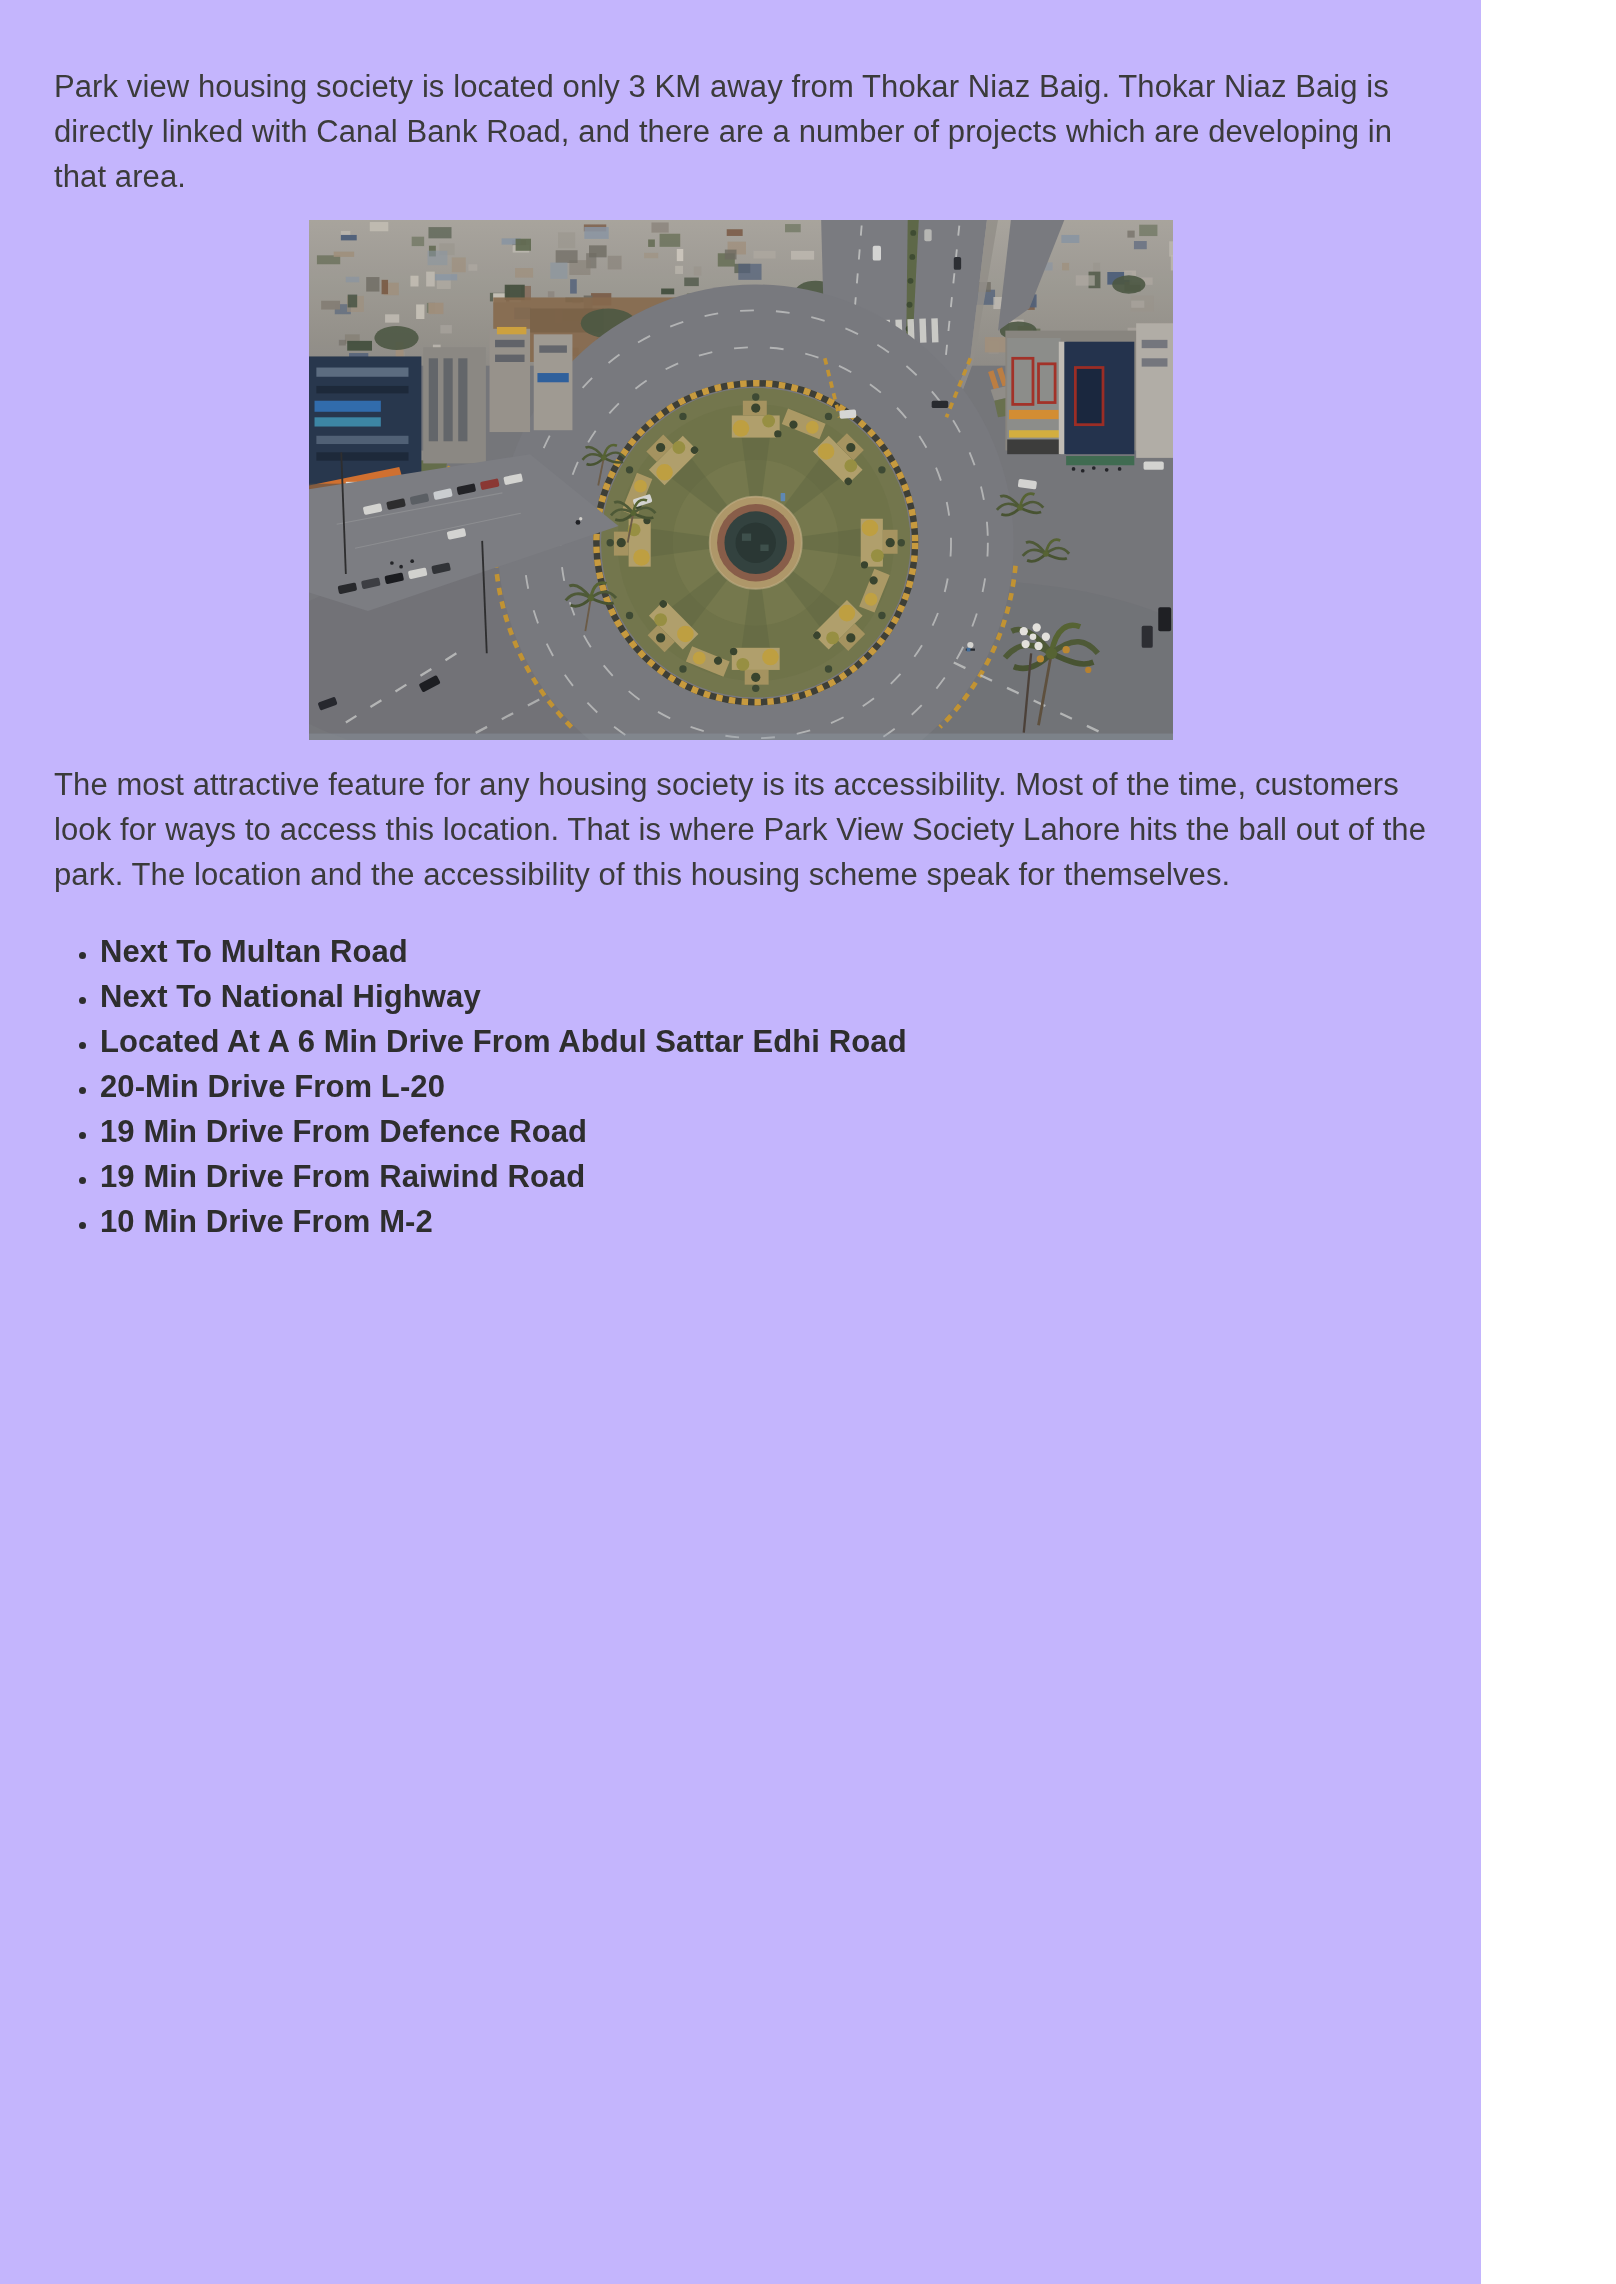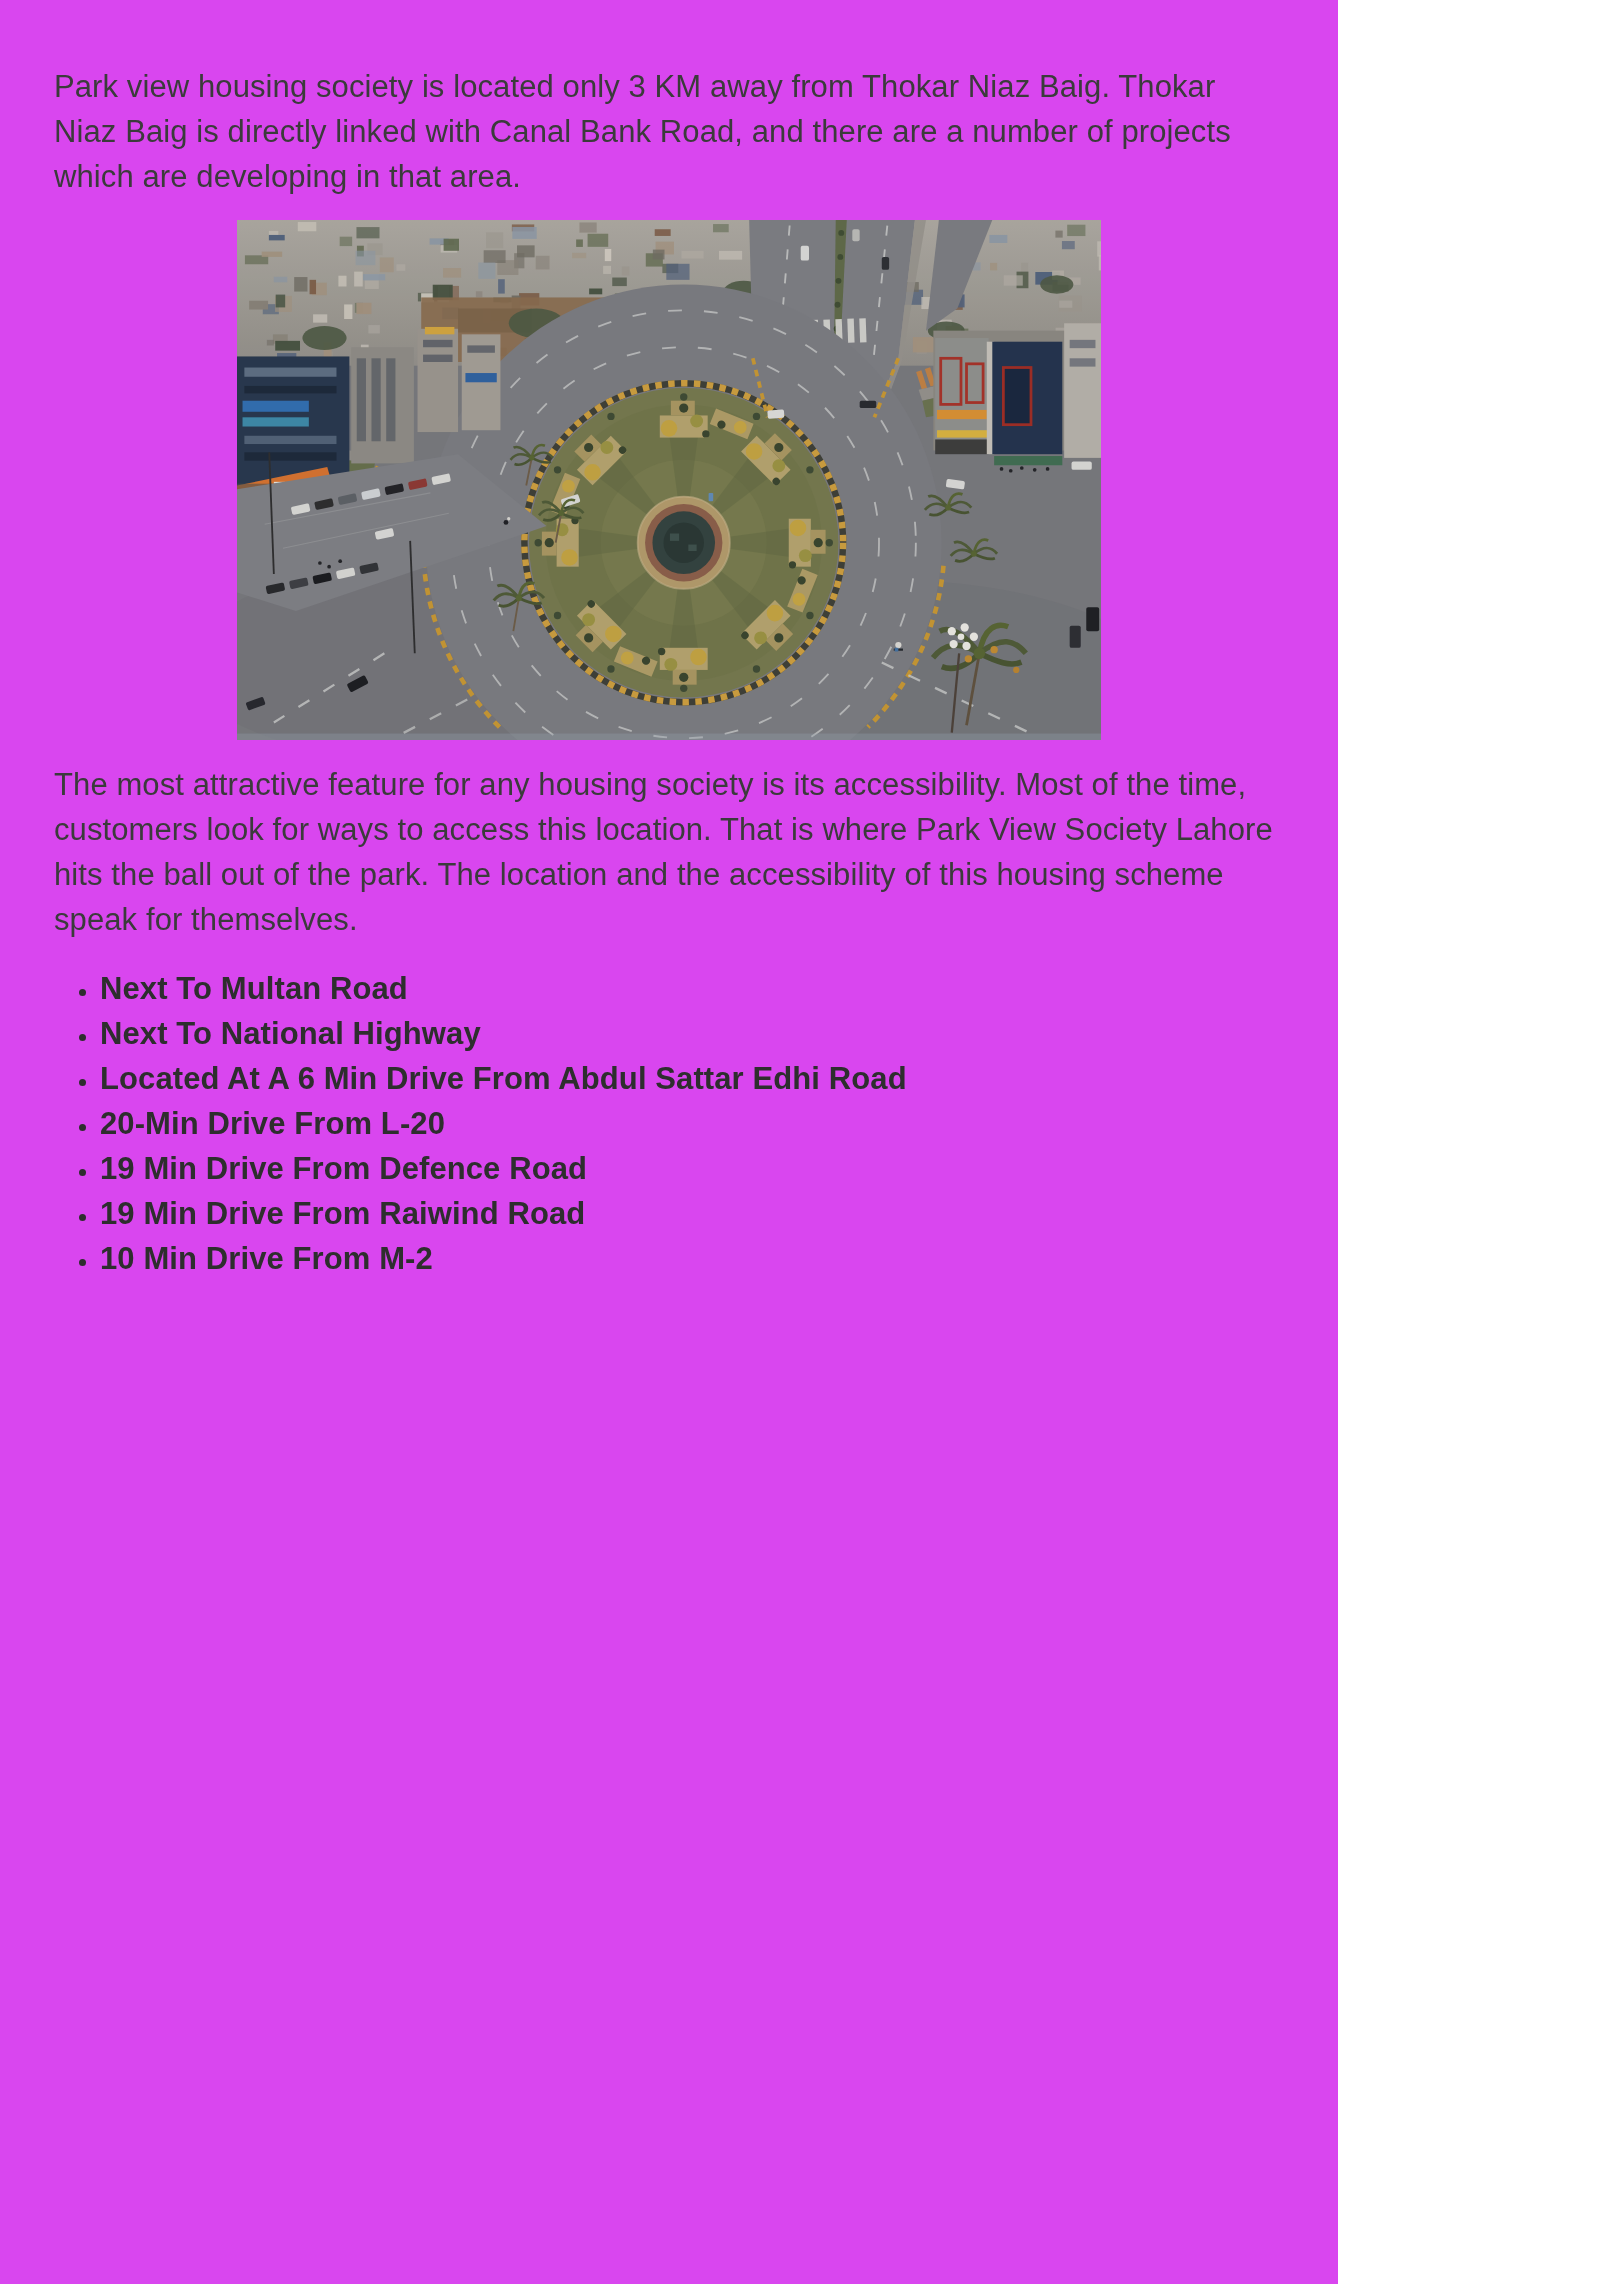--- a/index.html
+++ b/index.html
@@ -1,37 +1,37 @@
 <!DOCTYPE html>
 <html style="font-size:7.4px"><head>
 <meta charset="utf-8">
 <style>
   html,body{margin:0;padding:0;background:#ffffff;}
-  .page{width:1338px;min-height:2284px;box-sizing:border-box;background:#d946ef;overflow:hidden;}
+  .page{width:1481px;min-height:2284px;box-sizing:border-box;background:#c4b5fd;overflow:hidden;}
   .content{padding:64px 54px 0 54px;}
   .content p{
     margin:0 0 21px 0;
     font:31px/45px "Liberation Sans", sans-serif;
     color:#3b3b3b;
     letter-spacing:0.1px;
   }
   figure.photo{
     margin:0.5px auto 22px auto;
     width:864px;
     padding:0;
   }
   figure.photo svg{display:block;width:864px;height:520px;}
   h2.section-heading{
     margin:27px 0 21px 0;
     font:700 35px/46px "Liberation Sans", sans-serif;
     color:#2f2f2f;
     letter-spacing:0.2px;
   }
   ul.access-list{
-    margin:24px 0 0 0;
+    margin:32px 0 0 0;
     padding:0 0 0 46px;
     list-style:disc;
   }
   ul.access-list li{
     font:700 31px/45px "Liberation Sans", sans-serif;
     color:#2e2e2e;
     letter-spacing:0.1px;
   }
   ul.access-list li::marker{color:#2e2e2e;font-size:0.8em;}
 </style>

